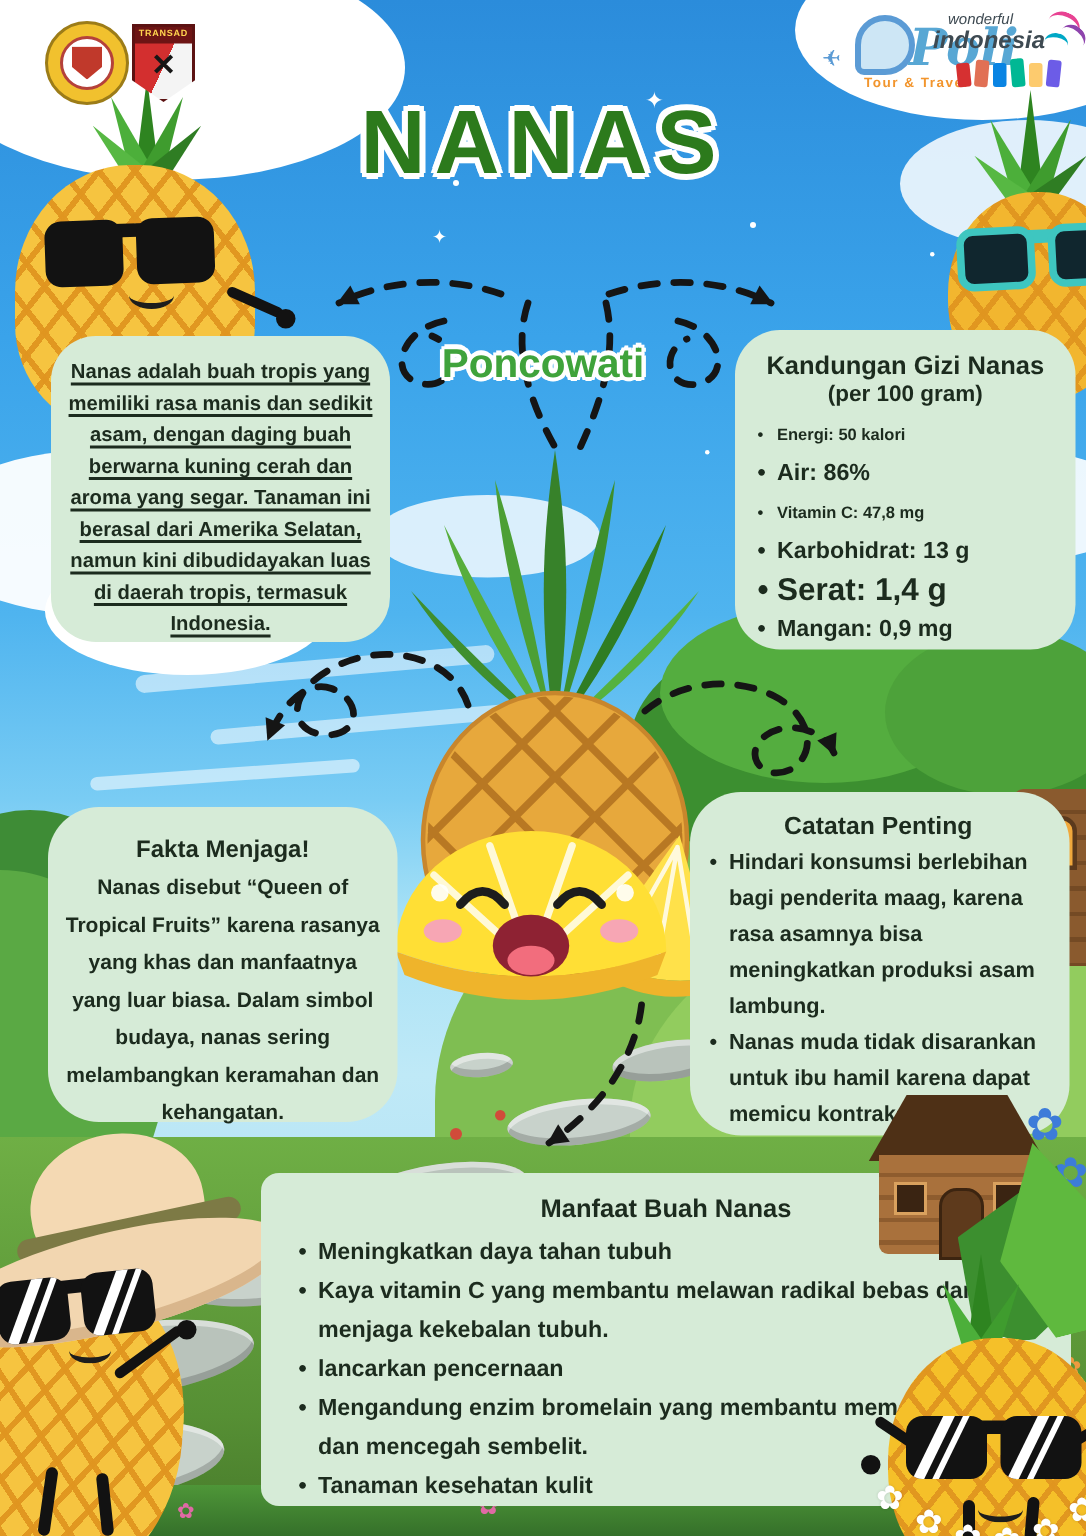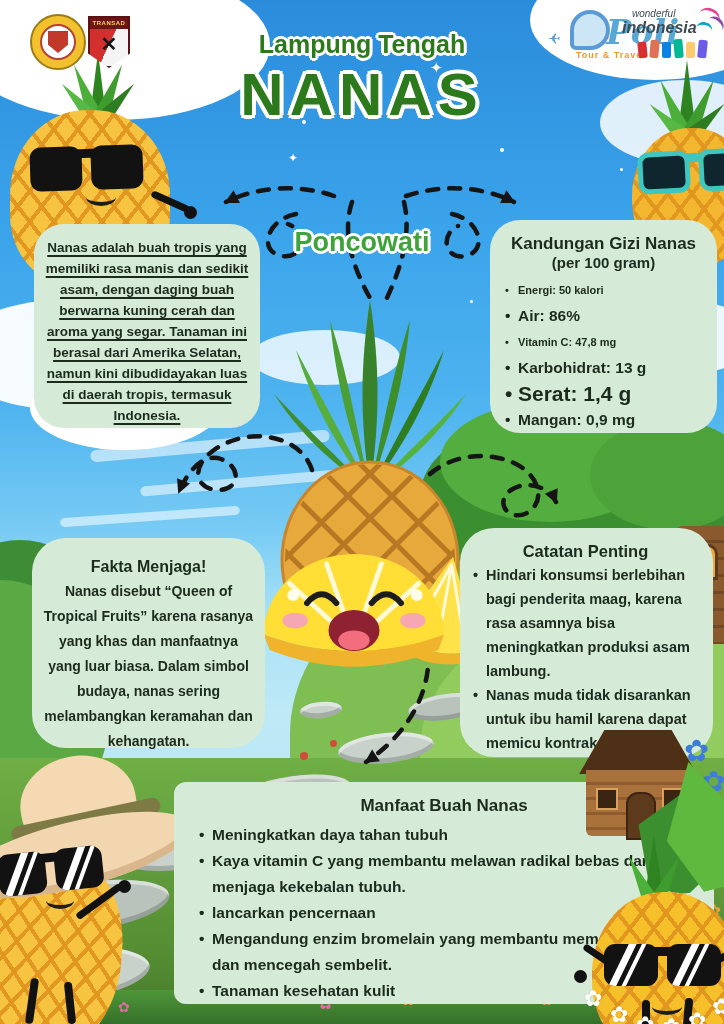--- a/index.html
+++ b/index.html
@@ -138,21 +138,20 @@
     <i class="abs" style="left:90px;top:9px;width:18px;height:13px;border-top:3px solid #8e44ad;border-radius:50%;transform:rotate(40deg);"></i>
     <i class="abs" style="left:80px;top:14px;width:16px;height:11px;border-top:3px solid #00a8c6;border-radius:50%;transform:rotate(10deg);"></i>
     <i class="abs" style="left:22px;top:34px;width:9px;height:16px;background:#d63031;border-radius:2px;transform:rotate(-6deg);"></i>
     <i class="abs" style="left:34px;top:32px;width:9px;height:18px;background:#e17055;border-radius:2px;transform:rotate(5deg);"></i>
     <i class="abs" style="left:46px;top:34px;width:9px;height:16px;background:#0984e3;border-radius:2px;"></i>
     <i class="abs" style="left:58px;top:31px;width:9px;height:19px;background:#00b894;border-radius:2px;transform:rotate(-5deg);"></i>
     <i class="abs" style="left:70px;top:34px;width:9px;height:16px;background:#fdcb6e;border-radius:2px;"></i>
     <i class="abs" style="left:82px;top:32px;width:9px;height:18px;background:#6c5ce7;border-radius:2px;transform:rotate(6deg);"></i>
   </div>
 
-  <div class="hgreen" style="top:30px;font-size:25px;color:#2c7a1c;">Lampung Tengah</div>
   <div class="hgreen" style="top:60px;font-size:60px;letter-spacing:6px;color:#2c7a1c;text-shadow:-4px 0 0 #fff,4px 0 0 #fff,0 -4px 0 #fff,0 4px 0 #fff,-3px -3px 0 #fff,3px -3px 0 #fff,-3px 3px 0 #fff,3px 3px 0 #fff;">NANAS</div>
   <div class="hgreen" style="top:184px;font-size:27px;color:#3fa33b;margin-top:43px;">Poncowati</div>
 
   <svg class="abs" width="724" height="1024" viewBox="0 0 724 1024" style="left:0;top:0;z-index:3;pointer-events:none;">
     <defs>
       <marker id="ah" markerUnits="userSpaceOnUse" markerWidth="20" markerHeight="20" refX="13" refY="8" orient="auto">
         <path d="M1,1 L15,8 L1,15 z" fill="#151515"></path>
       </marker>
     </defs>
     <g fill="none" stroke="#151515" stroke-width="4.5" stroke-linecap="round" stroke-dasharray="11 11">

